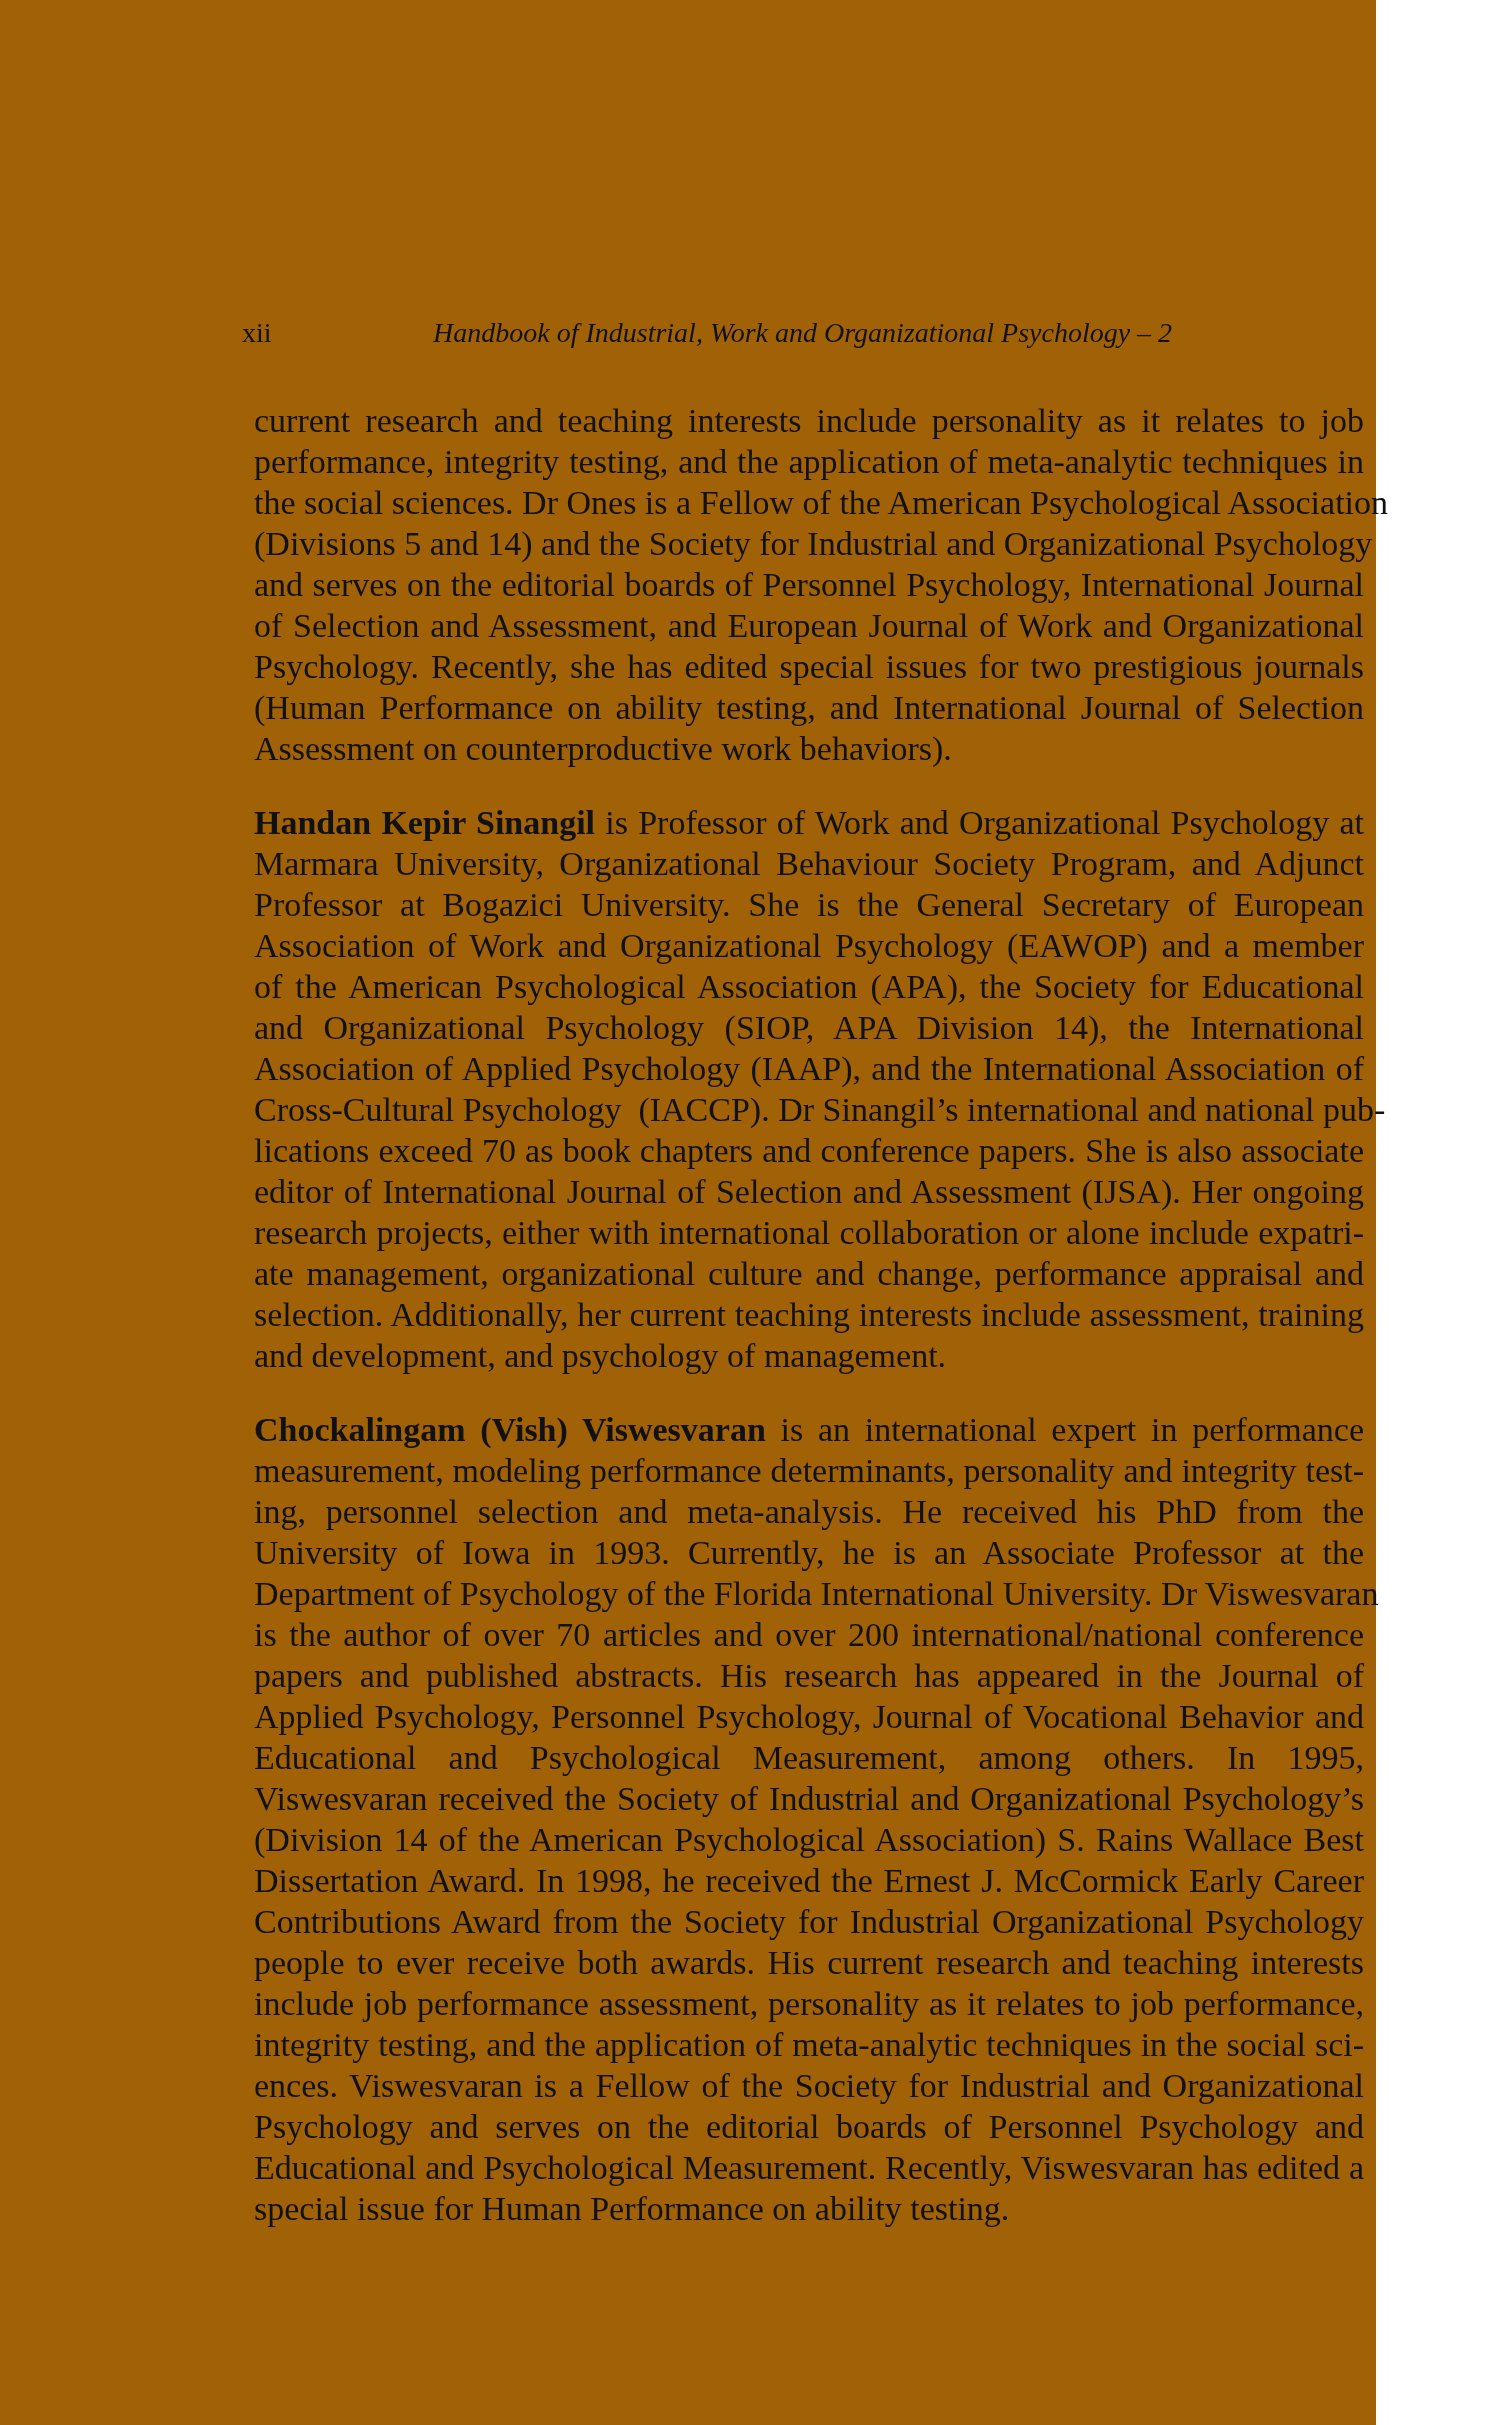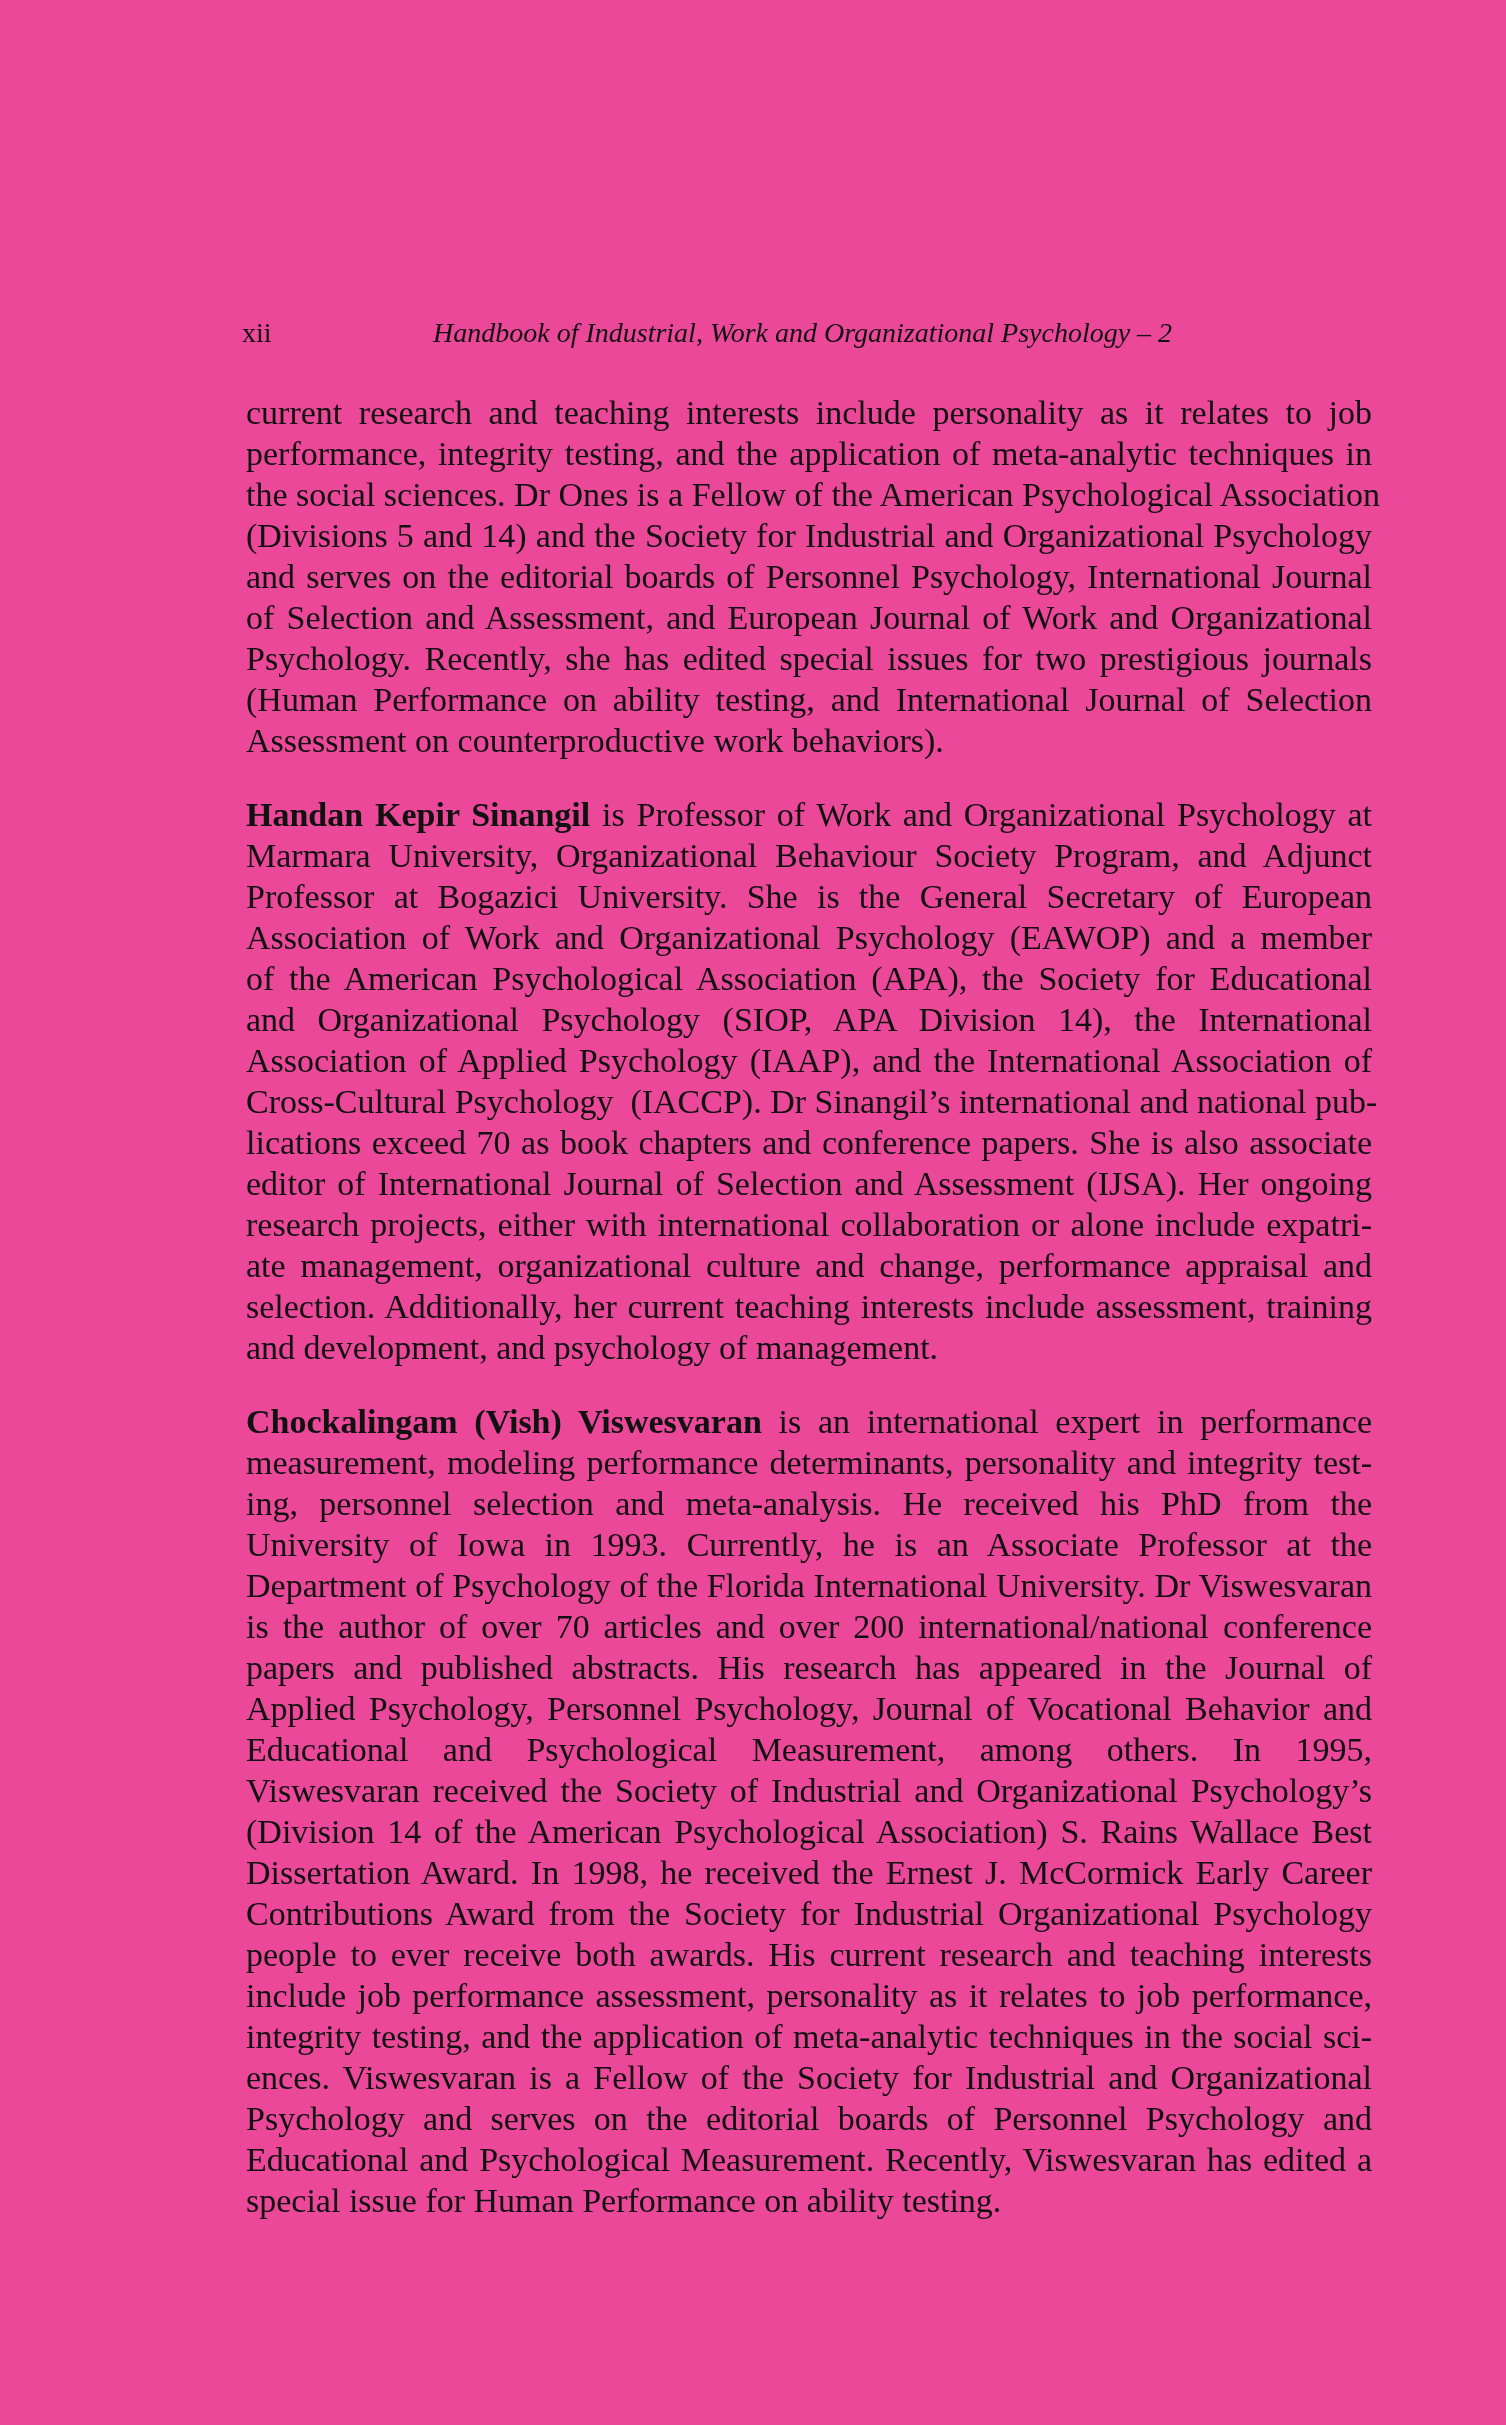--- a/index.html
+++ b/index.html
@@ -11,23 +11,23 @@
     width: 1506px;
     height: 2426px;
     position: relative;
     overflow: hidden;
     font-family: "Liberation Serif", "DejaVu Serif", serif;
     color: #111111;
   }
   .page {
     position: absolute;
     left: 0; top: 0;
-    width: 1506px;
+    width: 1376px;
     height: 2426px;
-    background: #ec4899;
+    background: #a16207;
   }
   .running-head {
     position: absolute;
     left: 242px;
     top: 314px;
     width: 1134px;
     height: 38px;
     font-size: 28px;
     line-height: 38px;
   }
@@ -48,21 +48,21 @@
     position: absolute;
     left: 242px;
     top: 388px;
     width: 1134px;
     font-size: 34px;
     line-height: 41px;
     text-align: justify;
     hyphens: none;
   }
   .body-col p {
-    margin: 4px;
+    margin: 12px;
   }
   .body-col p + p {
     margin-top: 33px;
   }
   .body-col .line {
     display: block;
     text-align: justify;
     text-align-last: justify;
     white-space: nowrap;
     overflow: visible;

